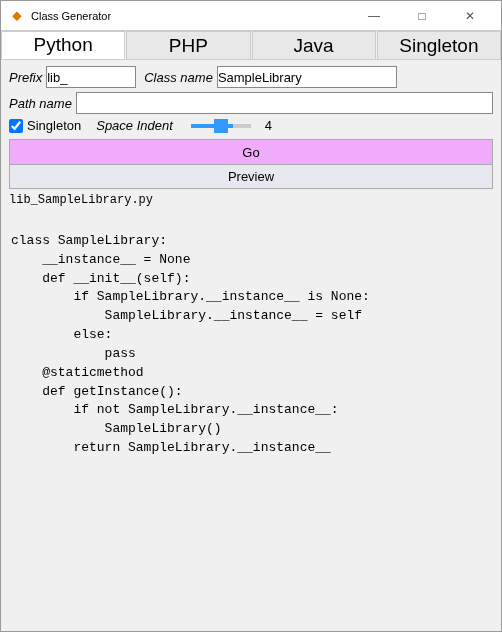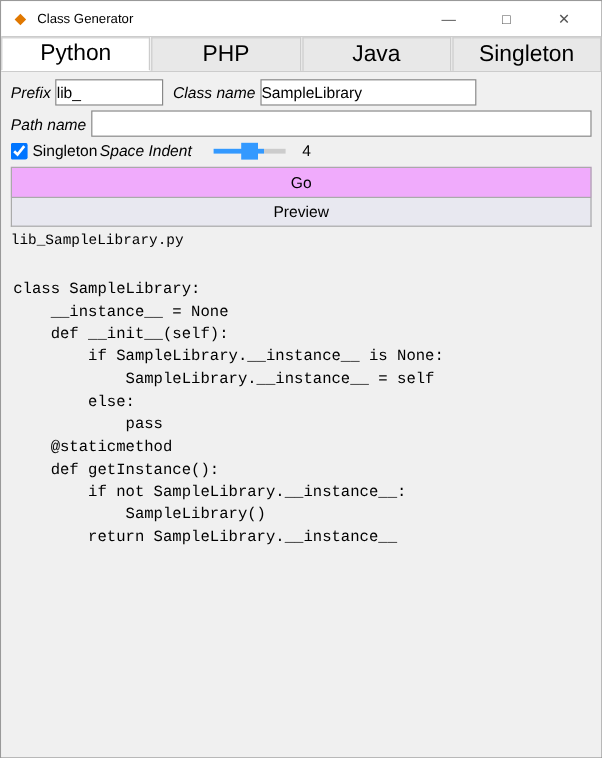--- a/index.html
+++ b/index.html
@@ -126,21 +126,21 @@
     .checkbox-input {
       width: 14px;
       height: 14px;
       cursor: pointer;
     }
 
     .slider-container {
       display: flex;
       align-items: center;
       gap: 14px;
-      margin-left: 2px;
+      margin-left: 15px;
       justify-content: flex-end;
     }
     .slider {
       -webkit-appearance: none;
       appearance: none;
       width: 60px;
       height: 4px;
       background: linear-gradient(to right, #3399ff 70%, #ccc 70%);
       outline: none;
       cursor: pointer;

